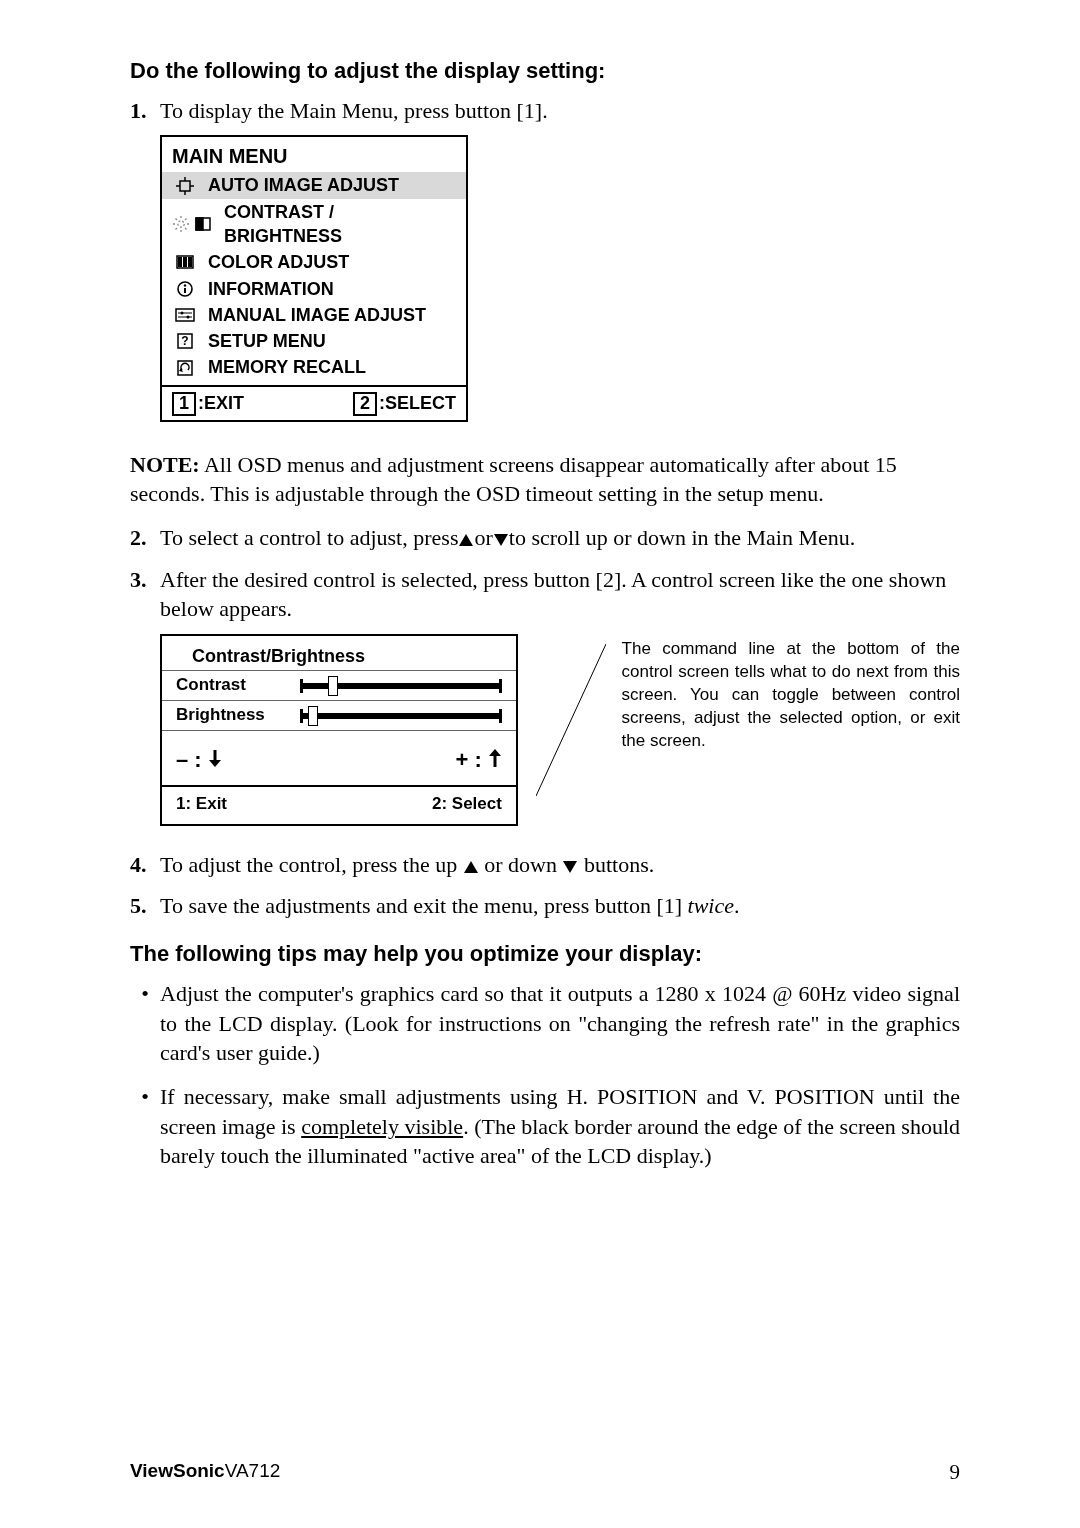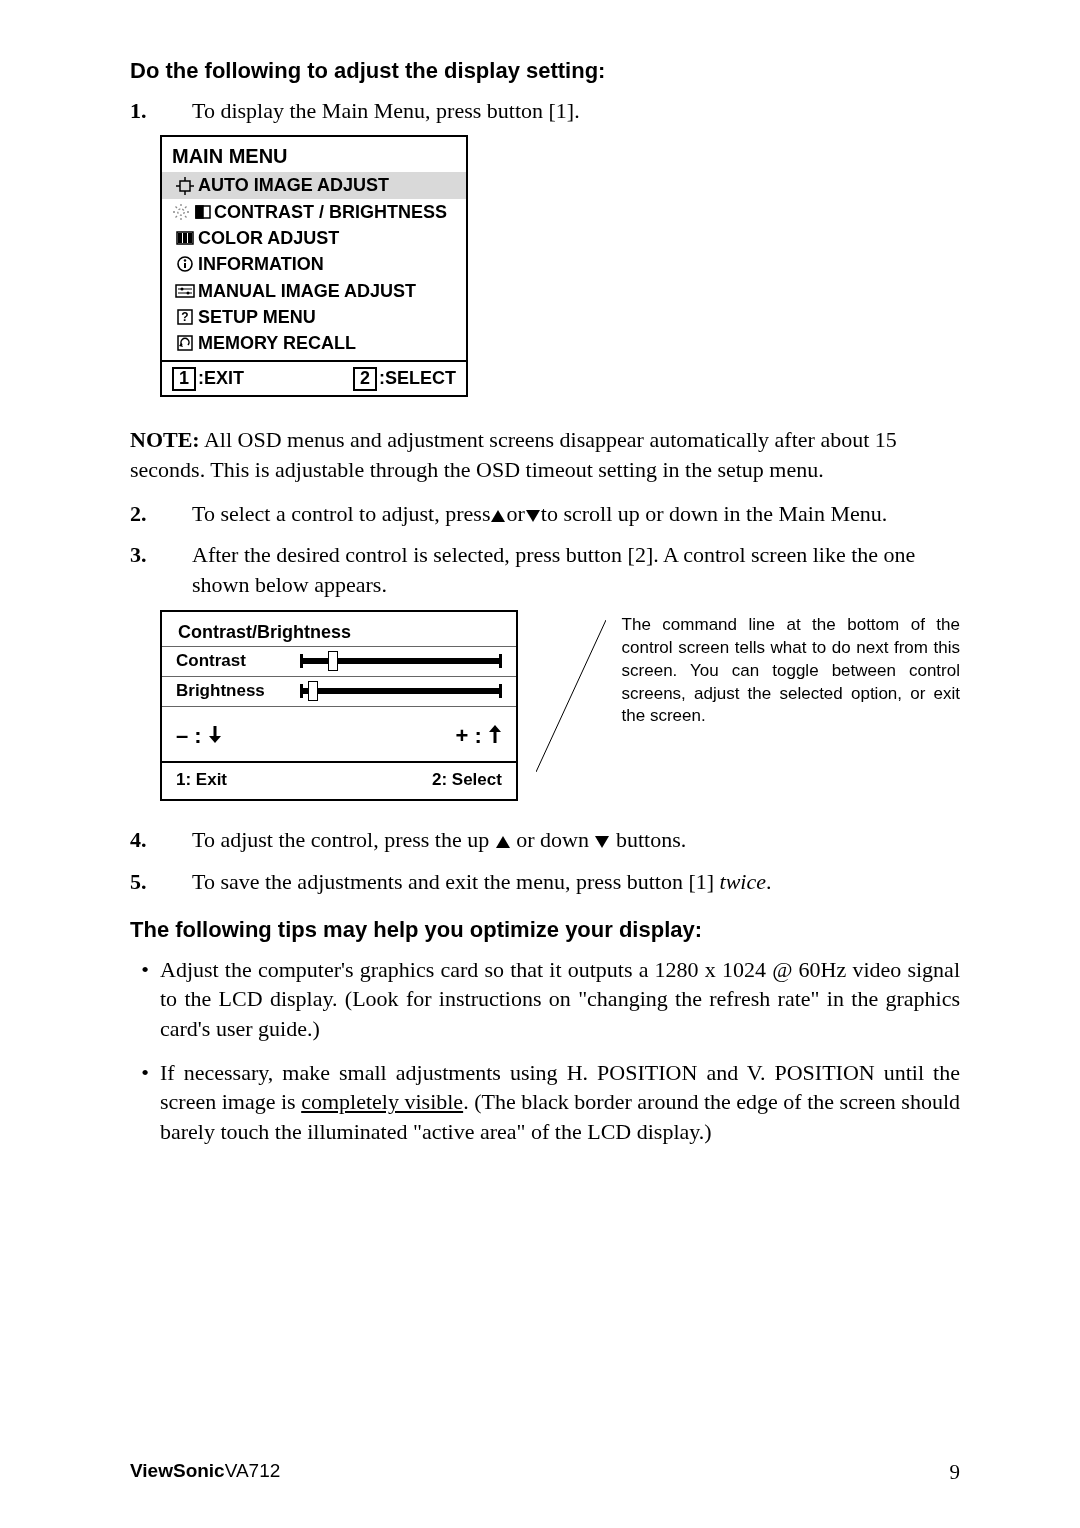--- a/index.html
+++ b/index.html
@@ -11,50 +11,50 @@
     color: #000;
     padding: 56px 120px 40px 130px;
     position: relative;
     font-size: 22px;
     line-height: 1.35;
   }
   .bold { font-weight: bold; }
   .section-head { font-family: Arial, Helvetica, sans-serif; font-weight: bold; font-size: 22px; margin-bottom: 10px; }
   .step { display: flex; margin-bottom: 10px; }
   .step .num { font-weight: bold; width: 30px; flex-shrink: 0; }
-  .step .body { flex: 1; margin-left: 32px; }
+  .step .body { flex: 1; }
   .bullet { display: flex; margin-bottom: 14px; }
   .bullet .dot { width: 30px; flex-shrink: 0; text-align: center; }
   .bullet .body { flex: 1; text-align: justify; }
   .menu-box {
     border: 2px solid #000;
     width: 308px;
     margin: 8px 0 28px 30px;
     font-family: Arial, Helvetica, sans-serif;
     font-weight: bold;
     font-size: 18px;
   }
   .menu-title { padding: 6px 10px 2px 10px; font-size: 20px; }
   .menu-items { padding: 0 10px 4px 10px; }
-  .menu-row { display: flex; align-items: center; padding: 1px 0; }
+  .menu-row { display: flex; align-items: center; gap: 10px; padding: 1px 0; }
   .menu-row.highlight { background: #d9d9d9; margin: 0 -10px; padding: 1px 10px; }
   .menu-icon { width: 26px; height: 20px; display: inline-flex; align-items: center; justify-content: center; flex-shrink: 0; }
   .menu-divider { border-top: 2px solid #000; }
   .menu-footer { display: flex; padding: 4px 10px; font-size: 18px; align-items:center;}
   .keycap { border: 2px solid #000; padding: 0 5px; display: inline-block; line-height: 1.1; margin-right:2px;}
   .menu-footer .left { flex: 1; }
   .control-wrap { display: flex; gap: 18px; margin: 10px 0 24px 30px; align-items:flex-start;}
   .control-box {
     border: 2px solid #000;
     width: 370px;
     font-family: Arial, Helvetica, sans-serif;
     font-weight: bold;
     padding: 8px 0 0 0;
   }
-  .control-title { padding: 0 14px 2px 16px; font-size: 18px; }
+  .control-title { padding: 0 14px 2px 30px; font-size: 18px; }
   .control-row { display: flex; align-items: center; padding: 3px 14px; border-top: 1px solid #666; gap: 14px;}
   .control-row:first-of-type { border-top: 2px solid #000;}
   .control-label { width: 110px; font-size: 17px;}
   .slider {
     flex:1; height: 20px; position: relative;
   }
   .slider .track { position:absolute; left:0; right:0; top:7px; height:6px; background:#000;}
   .slider .cap { position:absolute; width:3px; top:3px; bottom:3px; background:#000;}
   .slider .cap.l{left:0;} .slider .cap.r{right:0;}
   .slider .handle { position:absolute; width:10px; height:20px; top:0; background:#fff; border:1px solid #000;}

